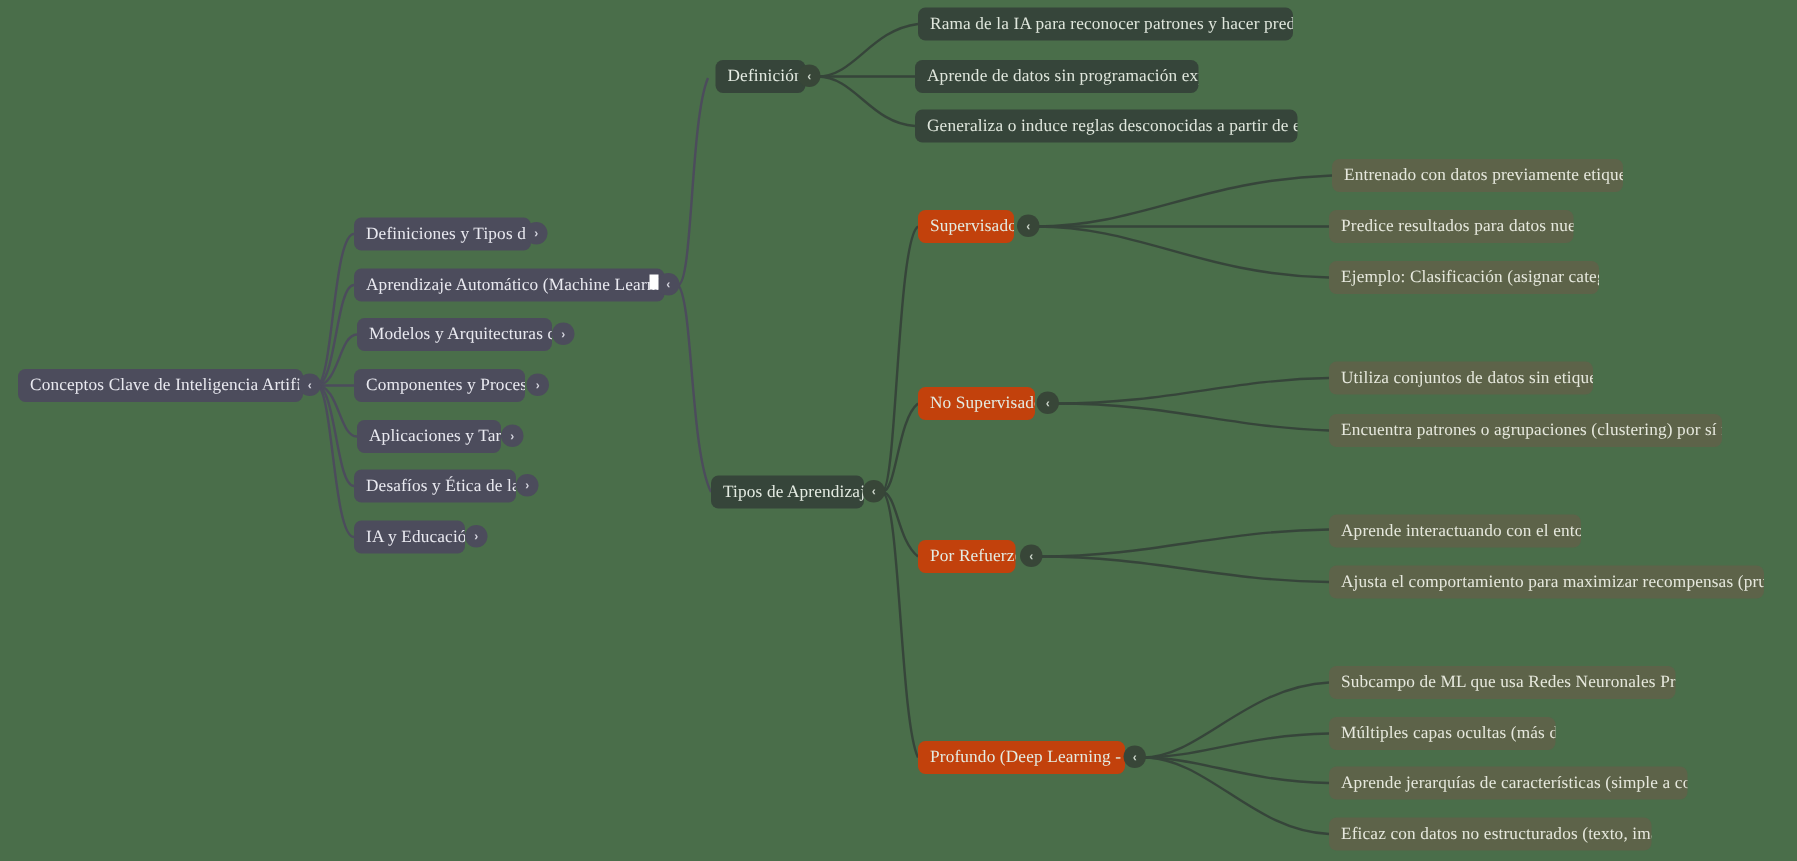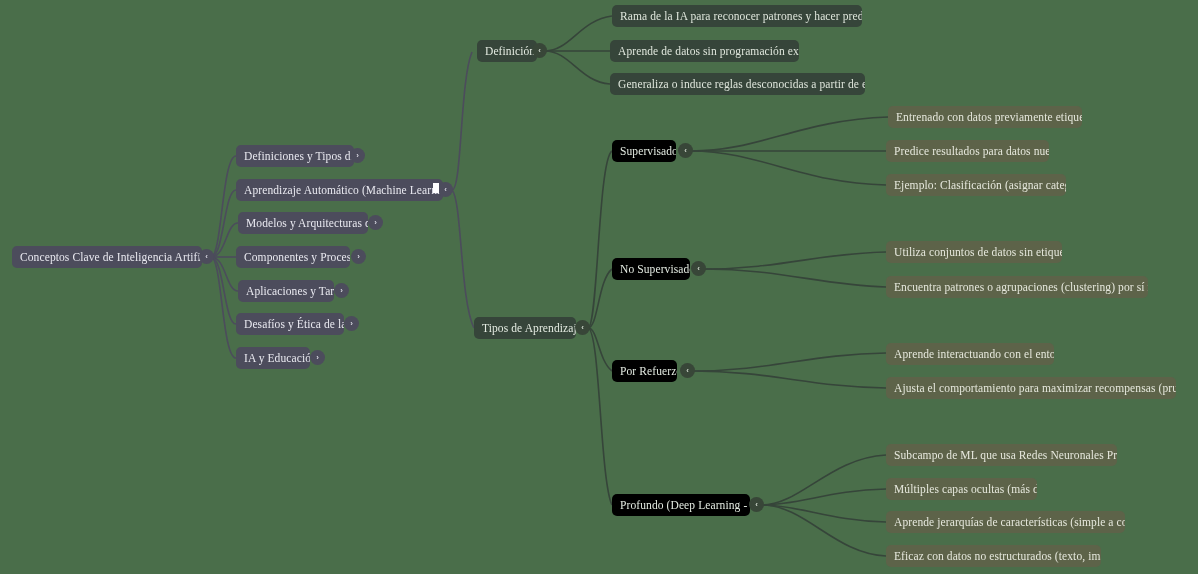--- a/index.html
+++ b/index.html
@@ -43,21 +43,21 @@
   }
   .node.lvl-b1 {
     background: #4c4c5c;
     color: #e9e9f0;
   }
   .node.lvl-sec {
     background: #36453a;
     color: #e4ebe2;
   }
   .node.lvl-sub {
-    background: #000000;
+    background: #c2410c;
     color: #e4ebe2;
     text-align: right;
   }
   .node.lvl-leaf-dark {
     background: #36453a;
     color: #dfe6dc;
   }
   .node.lvl-leaf {
     background: #5d6349;
     color: #e6e8dd;

